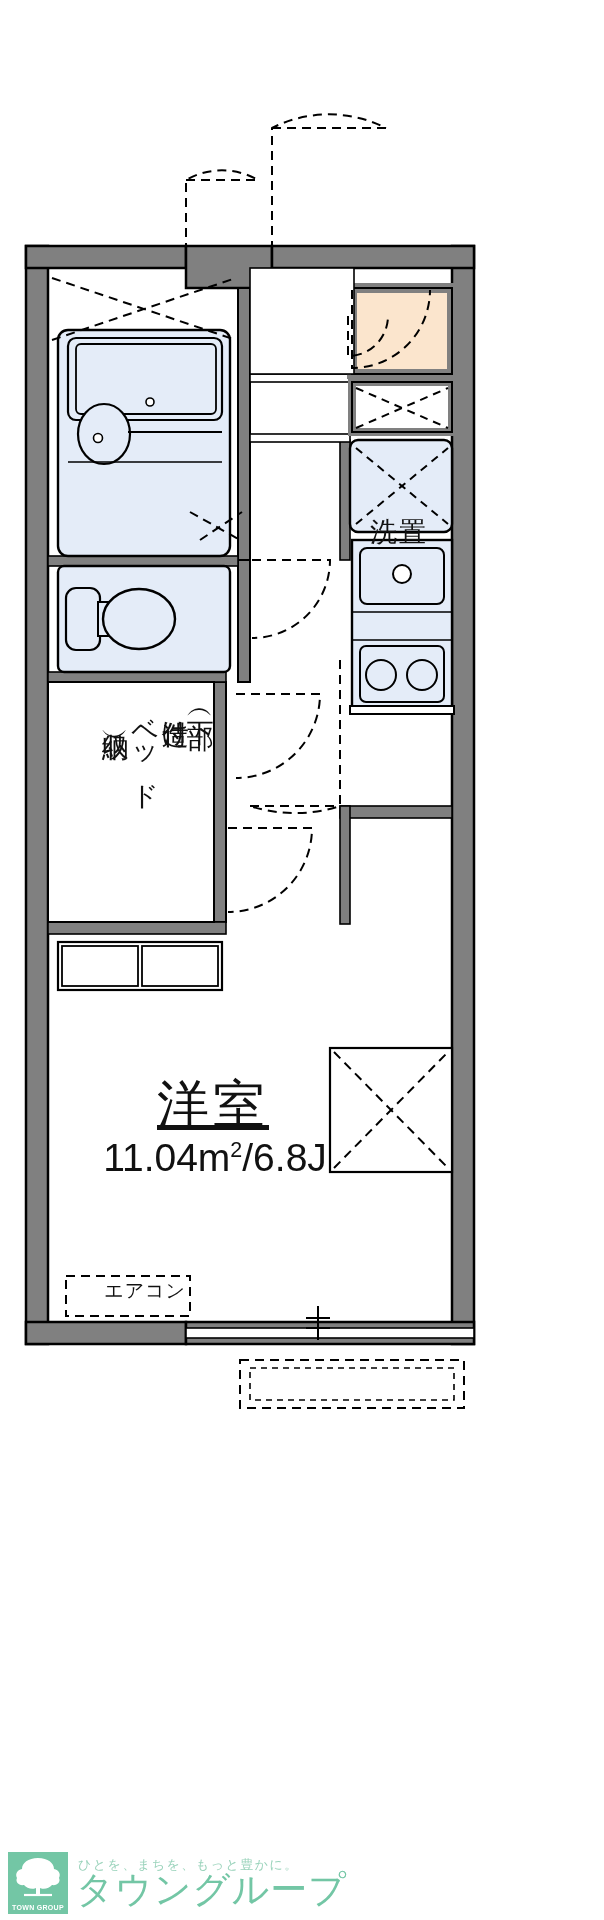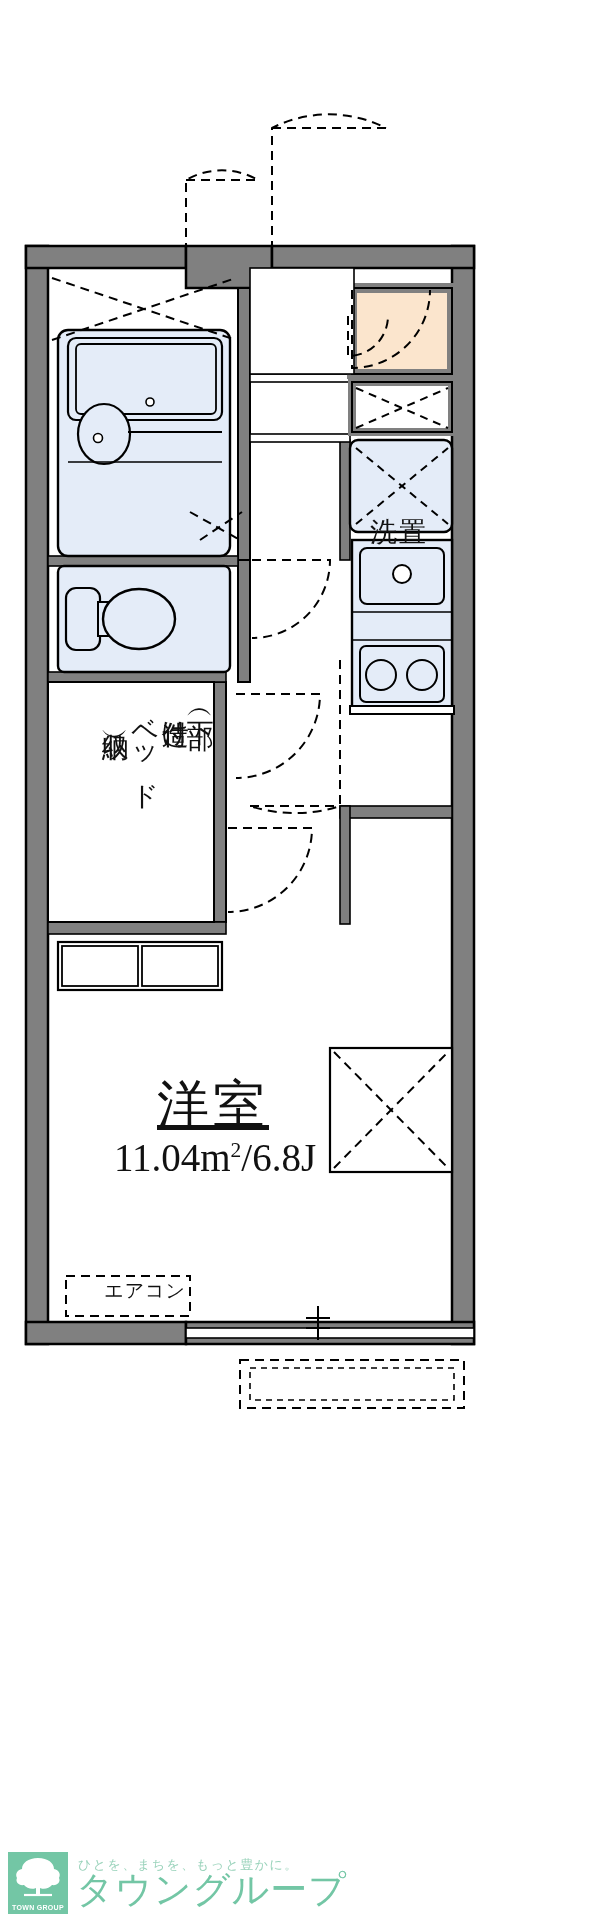--- a/index.html
+++ b/index.html
@@ -14,21 +14,21 @@
 
   
   .lbl{position:absolute;white-space:pre;color:#111;line-height:1;}
 
   .room-name{
     left:108px;top:1078px;width:210px;text-align:center;
     font-size:52px;letter-spacing:4px;text-decoration:underline;
   }
   .room-area{
     left:70px;top:1138px;width:290px;text-align:center;
-    font-size:39px;letter-spacing:0px;font-family:Liberation Serif, serif;
+    font-size:39px;letter-spacing:0px;
   }
   .room-area sup{font-size:.55em;vertical-align:super;line-height:0;}
 
   
   .vcol{
     position:absolute;writing-mode:vertical-rl;text-orientation:upright;
     font-size:27px;line-height:1.08;letter-spacing:1px;color:#111;
   }
   .vcol-1{left:160px;top:700px;}
   .vcol-2{left:130px;top:700px;}

